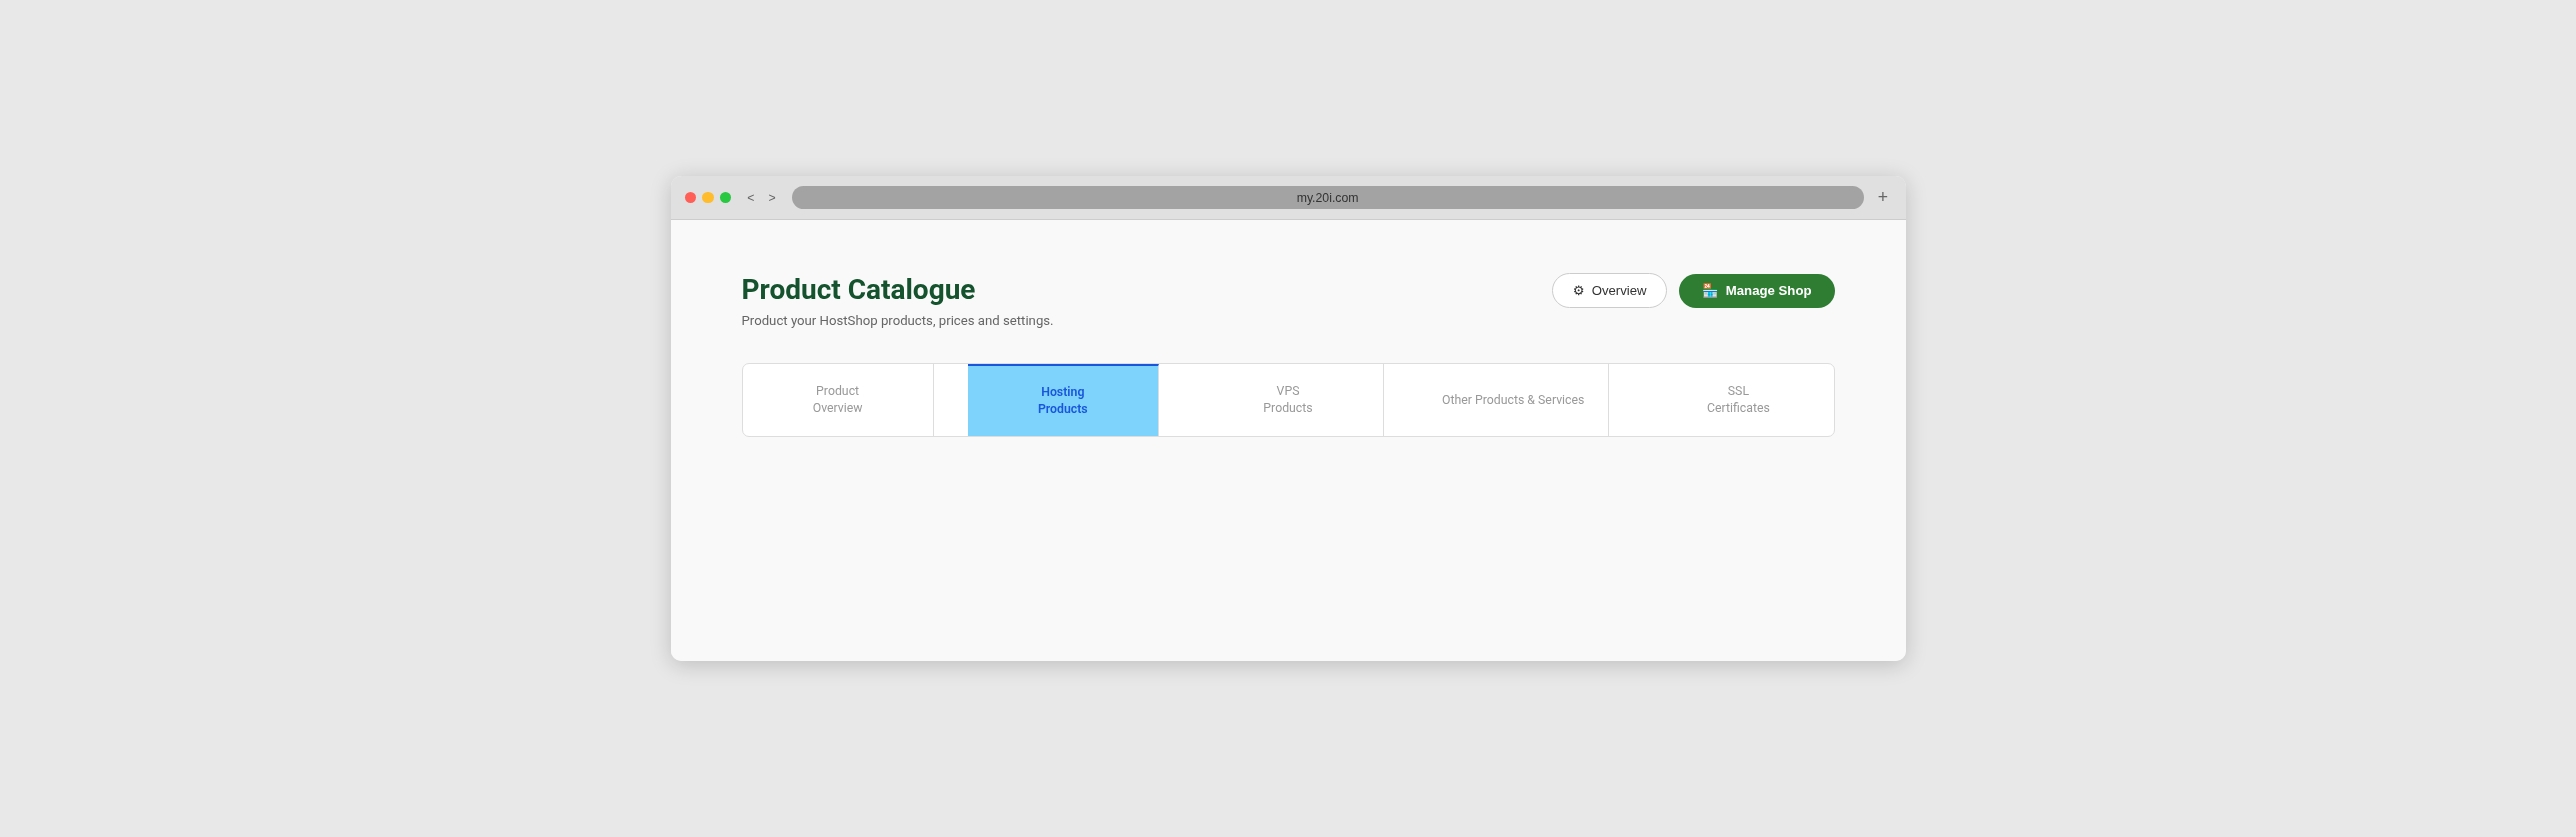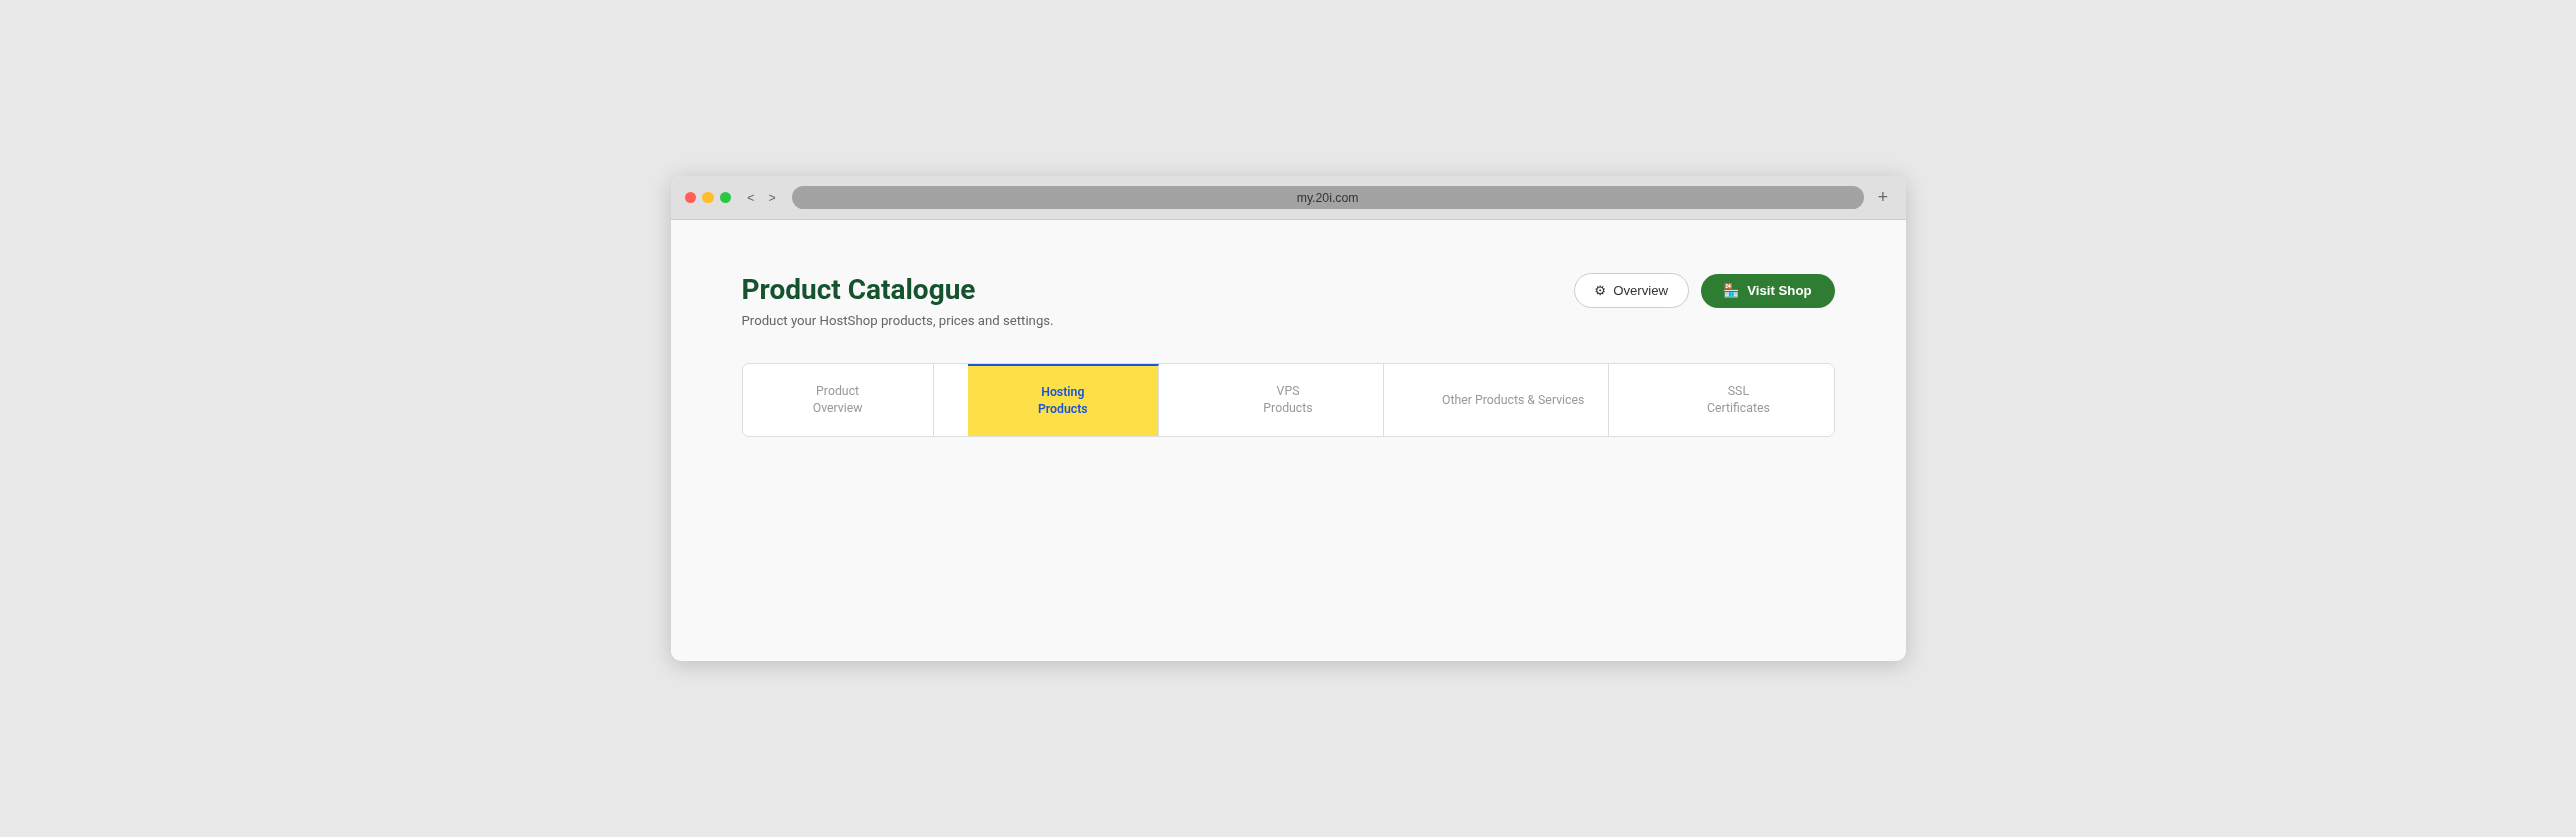--- a/index.html
+++ b/index.html
@@ -167,21 +167,21 @@
       align-items: center;
       justify-content: center;
       transition: background 0.15s;
     }
 
     .tab-item:last-child {
       border-right: none;
     }
 
     .tab-active {
-      background: #fde047;
+      background: #7dd3fc;
       color: #1a56db;
       font-weight: 600;
       border-top: 2.6px solid #1a56db;
       border-bottom: none;
     }
 
     .gear-icon {
       display: inline-block;
       font-size: 13.2px;
     }
@@ -217,21 +217,21 @@
         <h1 class="page-title">Product Catalogue</h1>
         <p class="page-subtitle">Product your HostShop products, prices and settings.</p>
       </div>
       <div class="header-actions">
         <button class="btn-configure">
           <span class="gear-icon">⚙</span>
           <span>Overview</span>
         </button>
         <button class="btn-visit-shop">
           <span class="shop-icon">🏪</span>
-          <span>Visit Shop</span>
+          <span>Manage Shop</span>
         </button>
       </div>
     </div>
 
     <div class="tabs-container">
       <div class="tab-item">
         <span>Product<br>Overview</span>
       </div>
       <div class="tab-item tab-active">
         <span>Hosting<br>Products</span>

